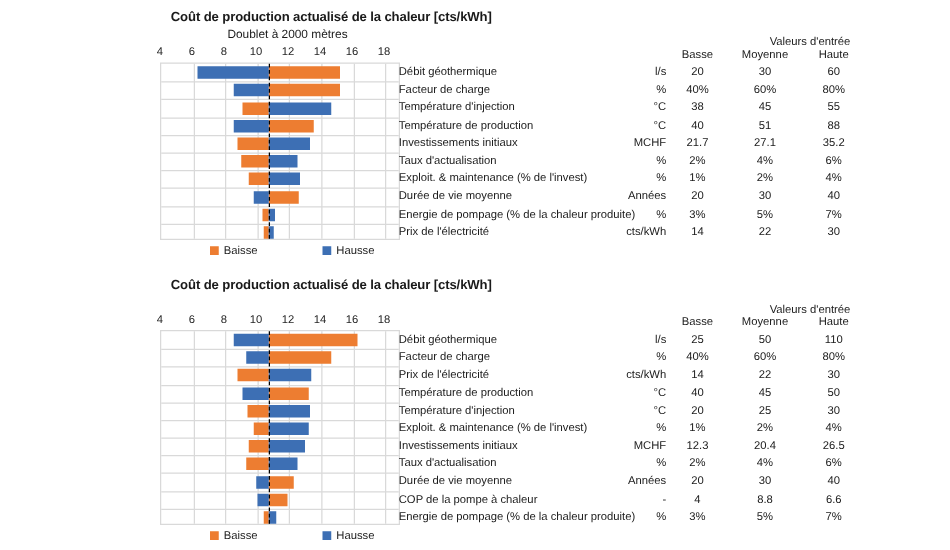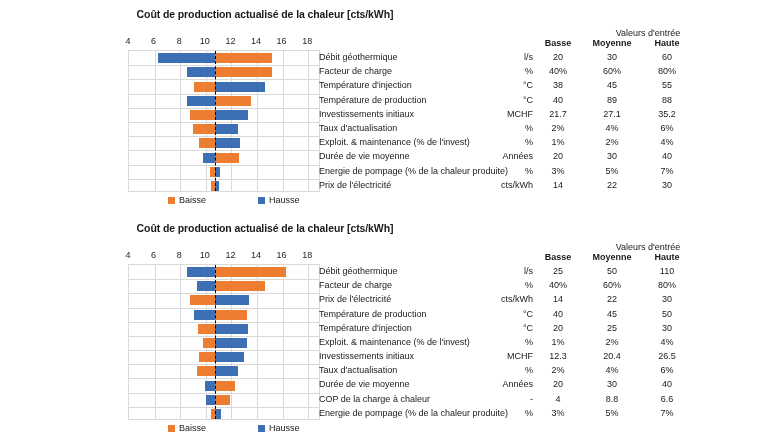--- a/index.html
+++ b/index.html
@@ -126,32 +126,33 @@
     width: 445px;
   }
   .rowtable .hdr,
   .rowtable .row {
     position: relative;
     height: 14px;
     line-height: 14px;
     font-size: 9px;
     white-space: nowrap;
   }
-  .rowtable .hdr { font-weight: bold; }
+  .rowtable .hdr { font-weight: normal; }
   .c-label  { position: absolute; left: 4px;   text-align: left; }
   .c-unit   { position: absolute; left: 150px; width: 68px; text-align: right; }
   .c-low    { position: absolute; left: 222px; width: 42px; text-align: center; }
   .c-mid    { position: absolute; left: 268px; width: 58px; text-align: center; }
   .c-high   { position: absolute; left: 330px; width: 44px; text-align: center; }
 </style>
 </head>
 <body>
 
 <div class="panel" id="panel-1">
   <div class="chart-title" id="title-1" style="top: 8px;">Coût de production actualisé de la chaleur [cts/kWh]</div>
+  <div class="chart-subtitle" id="subtitle-1" style="top: 22px;">Doublet à 2000 mètres</div>
   <div class="values-heading" id="vh-1" style="top: 28px;">Valeurs d'entrée</div>
   <div class="axis" id="axis-1" style="top: 36px; left: 128px; width: 192px;">
       <div class="tick" style="left: 0px;">4</div>
       <div class="tick" style="left: 25.6px;">6</div>
       <div class="tick" style="left: 51.2px;">8</div>
       <div class="tick" style="left: 76.8px;">10</div>
       <div class="tick" style="left: 102.4px;">12</div>
       <div class="tick" style="left: 128px;">14</div>
       <div class="tick" style="left: 153.6px;">16</div>
       <div class="tick" style="left: 179.2px;">18</div>
@@ -230,21 +231,21 @@
           <span class="c-label">Température d'injection</span>
           <span class="c-unit">°C</span>
           <span class="c-low">38</span>
           <span class="c-mid">45</span>
           <span class="c-high">55</span>
         </div>
         <div class="row" style="height: 14.2px; line-height: 14.2px;">
           <span class="c-label">Température de production</span>
           <span class="c-unit">°C</span>
           <span class="c-low">40</span>
-          <span class="c-mid">89</span>
+          <span class="c-mid">51</span>
           <span class="c-high">88</span>
         </div>
         <div class="row" style="height: 14.2px; line-height: 14.2px;">
           <span class="c-label">Investissements initiaux</span>
           <span class="c-unit">MCHF</span>
           <span class="c-low">21.7</span>
           <span class="c-mid">27.1</span>
           <span class="c-high">35.2</span>
         </div>
         <div class="row" style="height: 14.2px; line-height: 14.2px;">
@@ -415,21 +416,21 @@
           <span class="c-high">6%</span>
         </div>
         <div class="row" style="height: 14.1818px; line-height: 14.1818px;">
           <span class="c-label">Durée de vie moyenne</span>
           <span class="c-unit">Années</span>
           <span class="c-low">20</span>
           <span class="c-mid">30</span>
           <span class="c-high">40</span>
         </div>
         <div class="row" style="height: 14.1818px; line-height: 14.1818px;">
-          <span class="c-label">COP de la charge à chaleur</span>
+          <span class="c-label">COP de la pompe à chaleur</span>
           <span class="c-unit">-</span>
           <span class="c-low">4</span>
           <span class="c-mid">8.8</span>
           <span class="c-high">6.6</span>
         </div>
         <div class="row" style="height: 14.1818px; line-height: 14.1818px;">
           <span class="c-label">Energie de pompage (% de la chaleur produite)</span>
           <span class="c-unit">%</span>
           <span class="c-low">3%</span>
           <span class="c-mid">5%</span>

